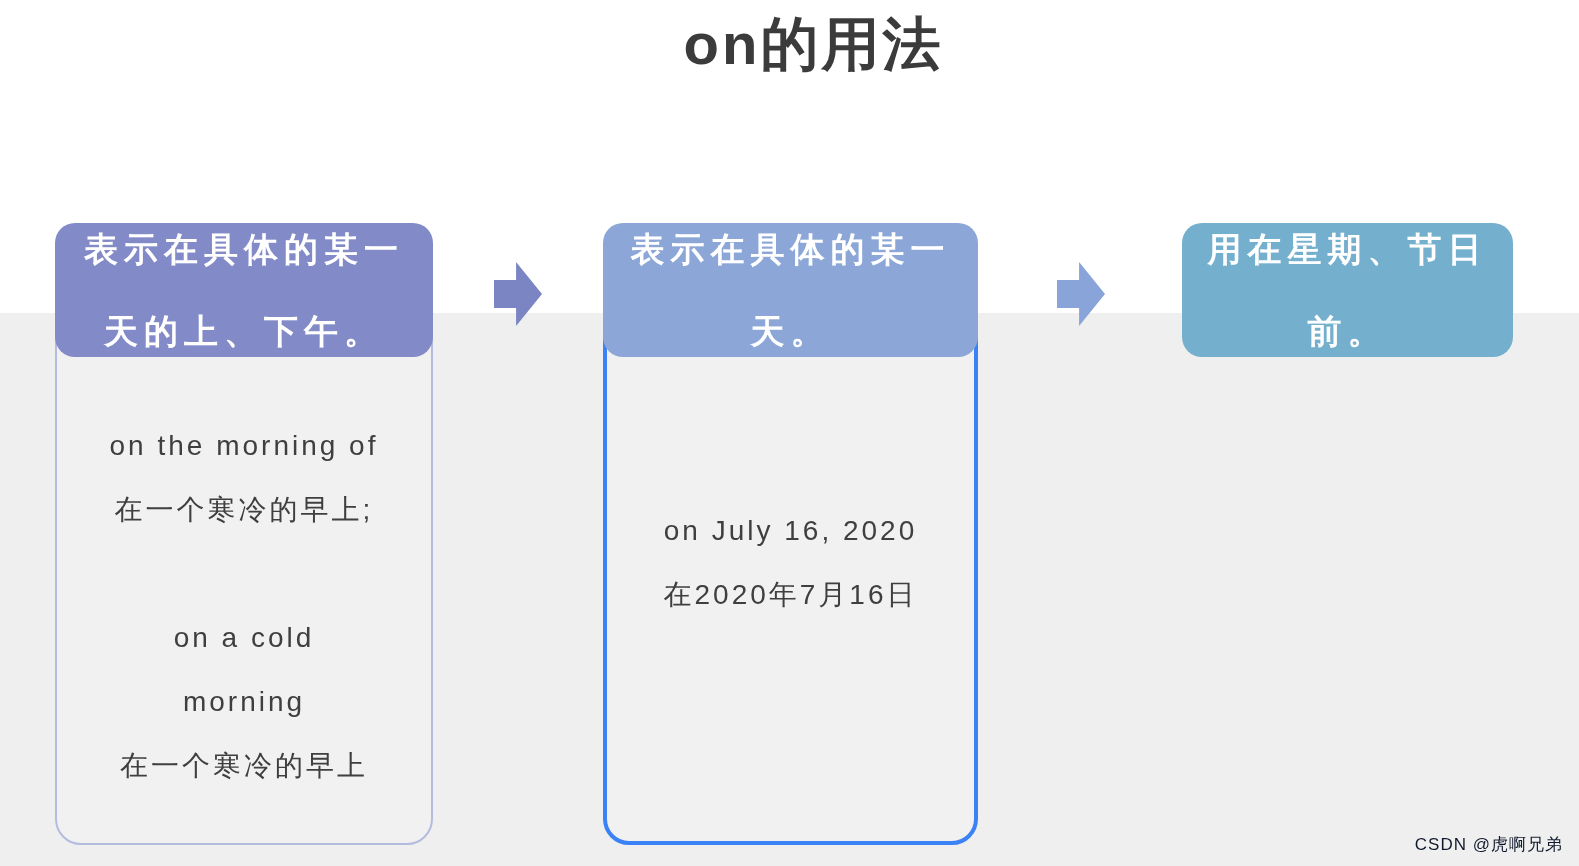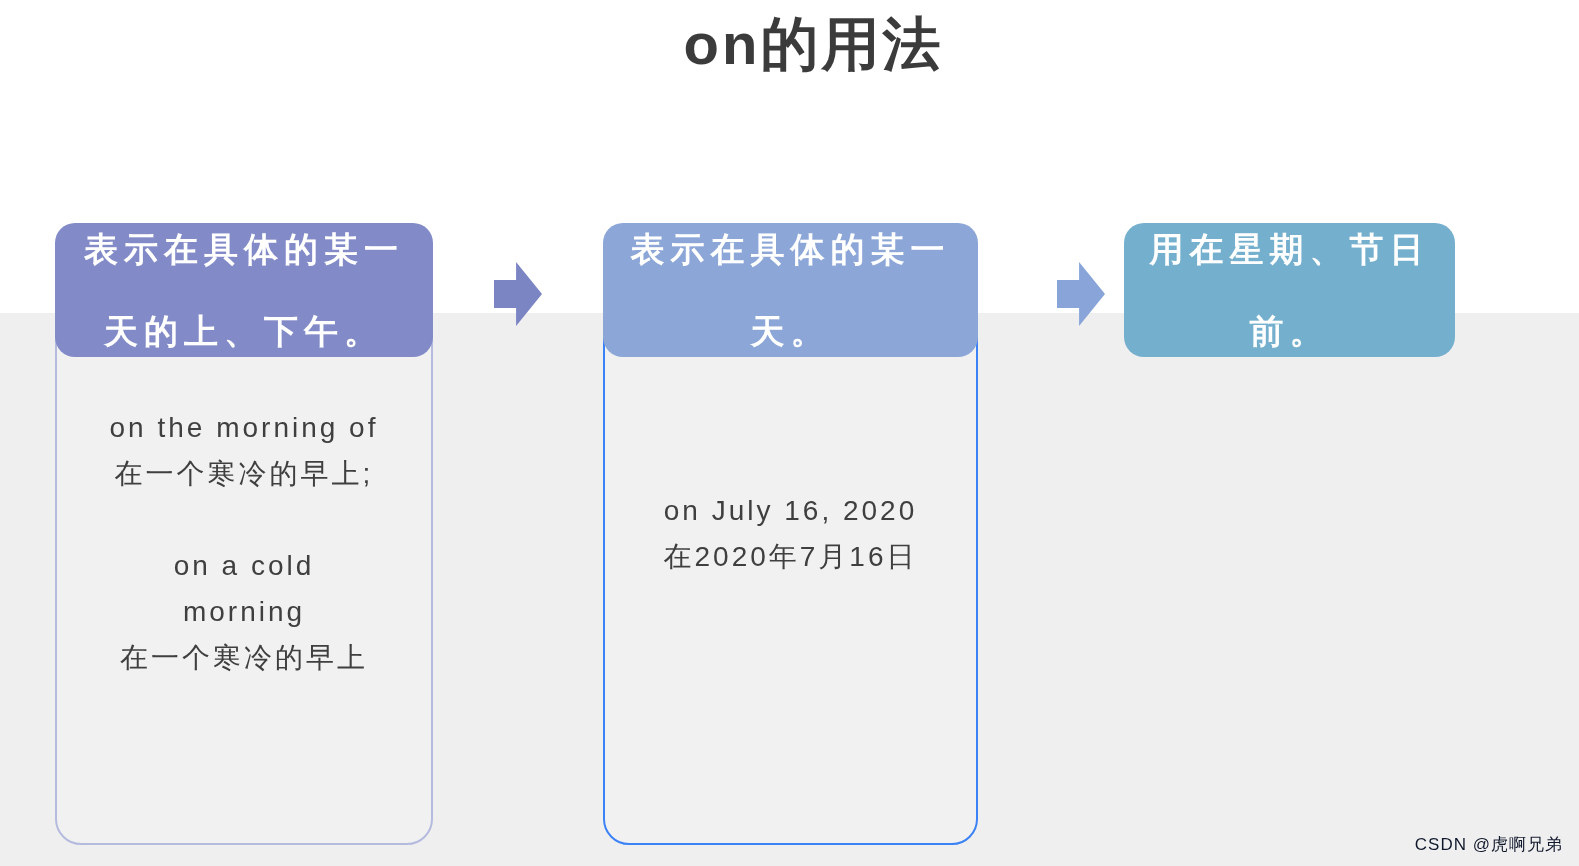--- a/index.html
+++ b/index.html
@@ -32,29 +32,29 @@
   .card-header .hline{line-height:52px;white-space:nowrap;}
   .card-body{
     position:absolute;left:0;right:0;top:114px;height:508px;
     background:#f1f1f2;
     border-radius:0 0 26px 26px;
     z-index:1;
     box-sizing:border-box;
     text-align:center;
     color:#3f3f3f;font-size:28px;letter-spacing:3px;
   }
-  .card-body .line{line-height:46px;min-height:46px;white-space:nowrap;}
+  .card-body .line{line-height:46px;min-height:46px;white-space:nowrap;margin-top:18px;}
   .card1{left:55px;width:378px;}
   .card2{left:603px;width:375px;}
-  .card3{left:1124px;width:331px;border-radius:32px;}
+  .card3{left:1182px;width:331px;border-radius:32px;}
   .card1 .card-header{background:#828bc7;}
   .card2 .card-header{background:#8ca7d7;}
   .card3 .card-header{background:#75afce;}
   .card1 .card-body{border:2px solid #b4bbde;padding-top:66px;}
-  .card2 .card-body{border:2px solid #3b82f6;padding-top:149px;}
+  .card2 .card-body{border:4px solid #3b82f6;padding-top:149px;}
   .card3 .card-body{border:2px solid #a7d2dc;padding-top:149px;}
   .arrow{
     position:absolute;top:262px;width:48px;height:64px;
     clip-path:polygon(0 28%,46% 28%,46% 0,100% 50%,46% 100%,46% 72%,0 72%);
   }
   .arrow1{left:494px;background:#7b85c4;}
   .arrow2{left:1057px;background:#88a4d8;}
   .watermark{
     position:absolute;right:16px;bottom:10px;
     font-size:17px;letter-spacing:1px;color:#0f172a;

